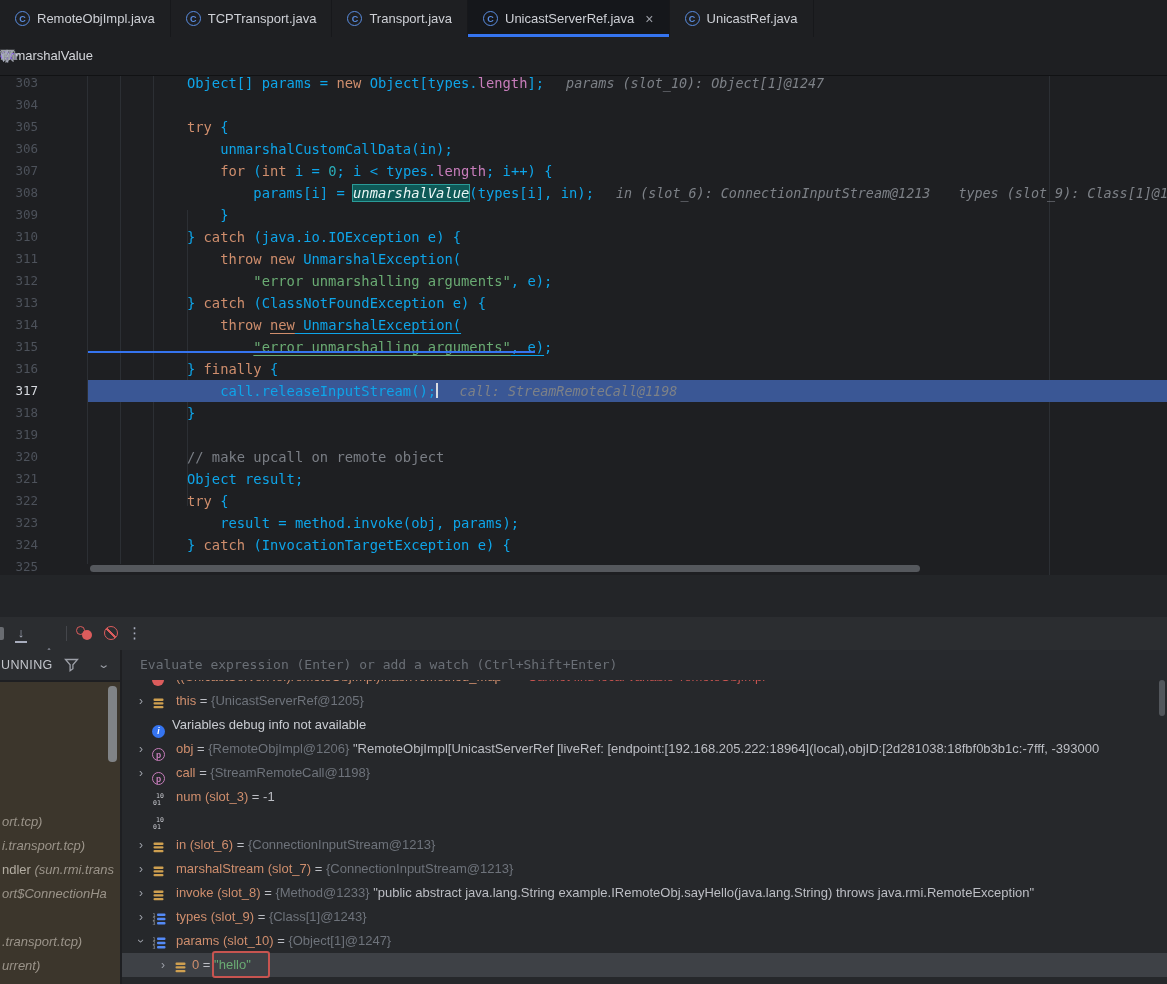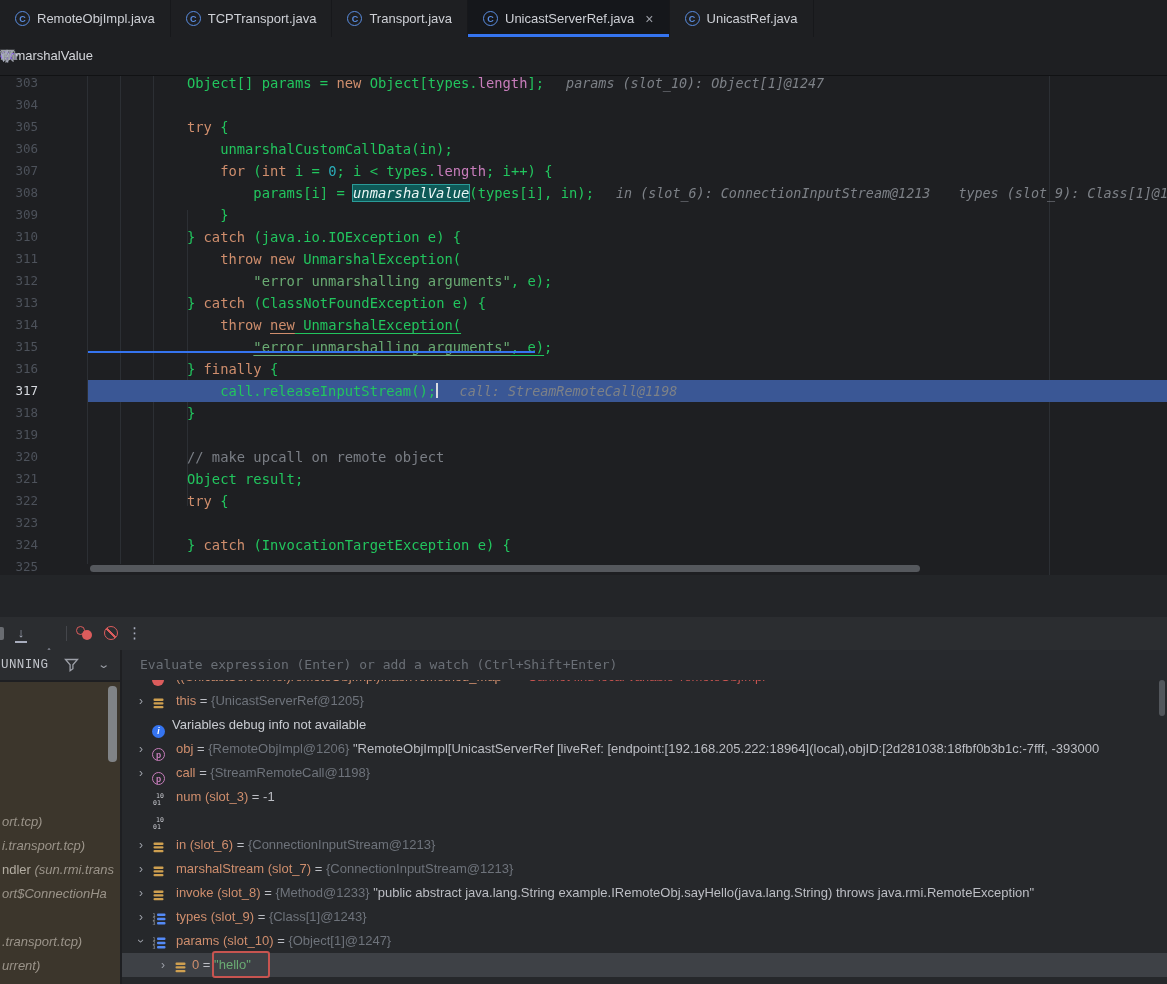--- a/index.html
+++ b/index.html
@@ -41,21 +41,21 @@
   .iguide { position:absolute; top:0; height:488px; width:1px; background:#2c2f34; }
   .iguide.g4{left:87px} .iguide.g8{left:120px} .iguide.g12{left:153px}
   .iguide.g16{left:187px; top:134px; height:296px;}
   .wrapguide { position:absolute; left:1049px; top:0; height:499px; width:1px; background:#2c2f34; }
   #lines { position:absolute; top:-4px; left:0; right:0; }
   .line { position:absolute; left:0; width:100%; height:22px; line-height:22px; }
   .line .hl-exec { position:absolute; left:88px; right:0; top:0; height:22px; background:#3a5795; }
   .ln { position:absolute; left:0; top:0; width:38px; text-align:right; color:#4d525b; font-size:12.5px; }
   .line.exec .ln { color:#d7dae0; }
   .codetxt { position:absolute; left:54px; top:0; white-space:pre; }
-  .tk-p{color:#22c55e} .tk-k{color:#cf8e6d} .tk-f{color:#c77dbb} .tk-n{color:#2aacb8}
+  .tk-p{color:#0ea5e9} .tk-k{color:#cf8e6d} .tk-f{color:#c77dbb} .tk-n{color:#2aacb8}
   .tk-s{color:#6aab73} .tk-c{color:#7a7e85}
   .tk-m{ color:#e9f6f5; font-style:italic; background:#0e5957; outline:1px solid #2a9b98; }
   .u { text-decoration:underline; text-underline-offset:3px; }
   .hint { color:#7d8187; font-style:italic; margin-left:22px; font-size:13.4px; }
   .hint + .hint { margin-left:28px; }
   .caret { display:inline-block; width:1.5px; height:15px; background:#d8dbe0; vertical-align:-2px; }
   .throw-line { position:absolute; left:88px; top:275px; width:447px; height:2px; background:#3574f0; }
   .hscroll { position:absolute; left:90px; top:489px; width:830px; height:7px;
              background:rgba(152,157,166,.45); border-radius:4px; }
   
@@ -69,21 +69,21 @@
   .tb-div { left:66px; top:9px; width:1px; height:15px; background:#44464b; }
   .bp-icon { left:76px; width:20px; height:17px; }
   .bp-icon .c1 { position:absolute; left:0; top:1px; width:9px; height:9px; border:1.6px solid #db5c5c; border-radius:50%; }
   .bp-icon .c2 { position:absolute; left:6px; top:5px; width:10px; height:10px; background:#db5c5c; border-radius:50%; }
   .mute-icon { left:104px; width:14px; height:14px; top:9px; border:1.6px solid #db5c5c; border-radius:50%;
                background:linear-gradient(45deg, transparent 44%, #db5c5c 44%, #db5c5c 56%, transparent 56%); }
   .tb-more { left:127px; top:7px; color:#a8adbd; font-size:15px; }
   
   .bleft-head { position:absolute; top:650px; left:0; width:120px; height:30px; background:#2b2d30; overflow:hidden; }
   .bleft-head .lbl { position:absolute; left:1px; top:0; height:30px; line-height:30px; font-size:12.5px;
-                     letter-spacing:.4px; color:#c2c5cb;font-family:Liberation Mono, monospace; }
+                     letter-spacing:.4px; color:#c2c5cb; }
   .bleft-head .fun { position:absolute; left:64px; top:8px; }
   .bleft-head .chev { position:absolute; left:99px; top:0; height:30px; line-height:28px; color:#9da0a8;
                       font-size:11px; transform:scaleX(1.4); }
   .panel-sep { position:absolute; top:650px; left:120px; width:2px; height:334px; background:#1e1f22; }
   .frames { position:absolute; top:682px; left:0; width:120px; height:302px; background:#3c362c; overflow:hidden; }
   .frow { position:absolute; left:2px; white-space:nowrap; font-size:13px; color:#b3ada2; height:24px; line-height:24px; }
   .frow .it { color:#9b948a; font-style:italic; }
   .fsb { position:absolute; right:3px; top:4px; width:9px; height:76px; background:#808386; border-radius:4px; }
   .beval { position:absolute; top:650px; left:122px; width:1045px; height:30px; background:#27292d; overflow:hidden; }
   .beval .ph { position:absolute; left:18px; top:0; height:30px; line-height:30px; color:#6a6f76;
@@ -251,20 +251,21 @@
       <div class="line" style="top: 396px;">
         <div class="ln">321</div>
         <div class="codetxt"><span class="tk-p">                Object result;</span></div>
       </div>
       <div class="line" style="top: 418px;">
         <div class="ln">322</div>
         <div class="codetxt"><span class="tk-p">                </span><span class="tk-k">try</span><span class="tk-p"> {</span></div>
       </div>
       <div class="line" style="top: 440px;">
         <div class="ln">323</div>
+        <div class="codetxt"><span class="tk-p">                    result = method.invoke(obj, params);</span></div>
       </div>
       <div class="line" style="top: 462px;">
         <div class="ln">324</div>
         <div class="codetxt"><span class="tk-p">                } </span><span class="tk-k">catch</span><span class="tk-p"> (InvocationTargetException e) {</span></div>
       </div>
       <div class="line" style="top: 484px;">
         <div class="ln">325</div>
       </div>
     </div>
   <div class="throw-line"></div>

